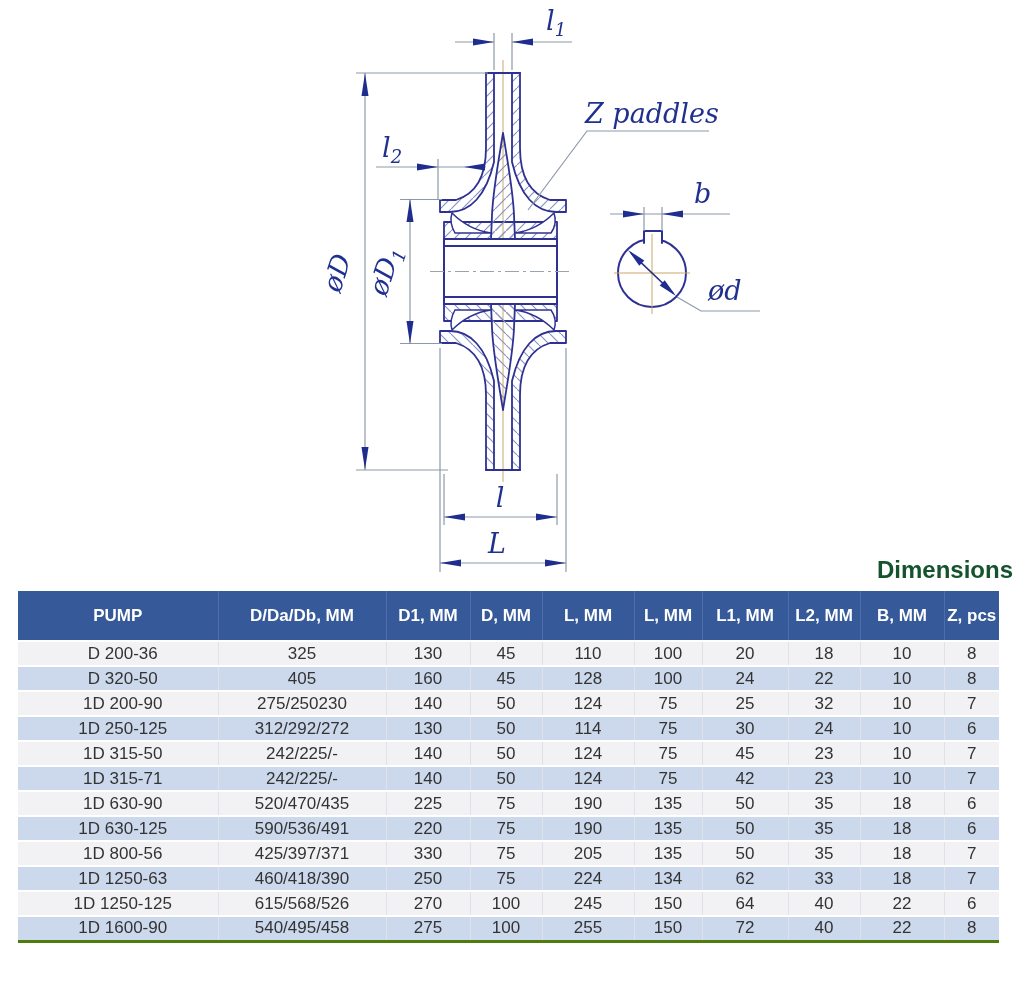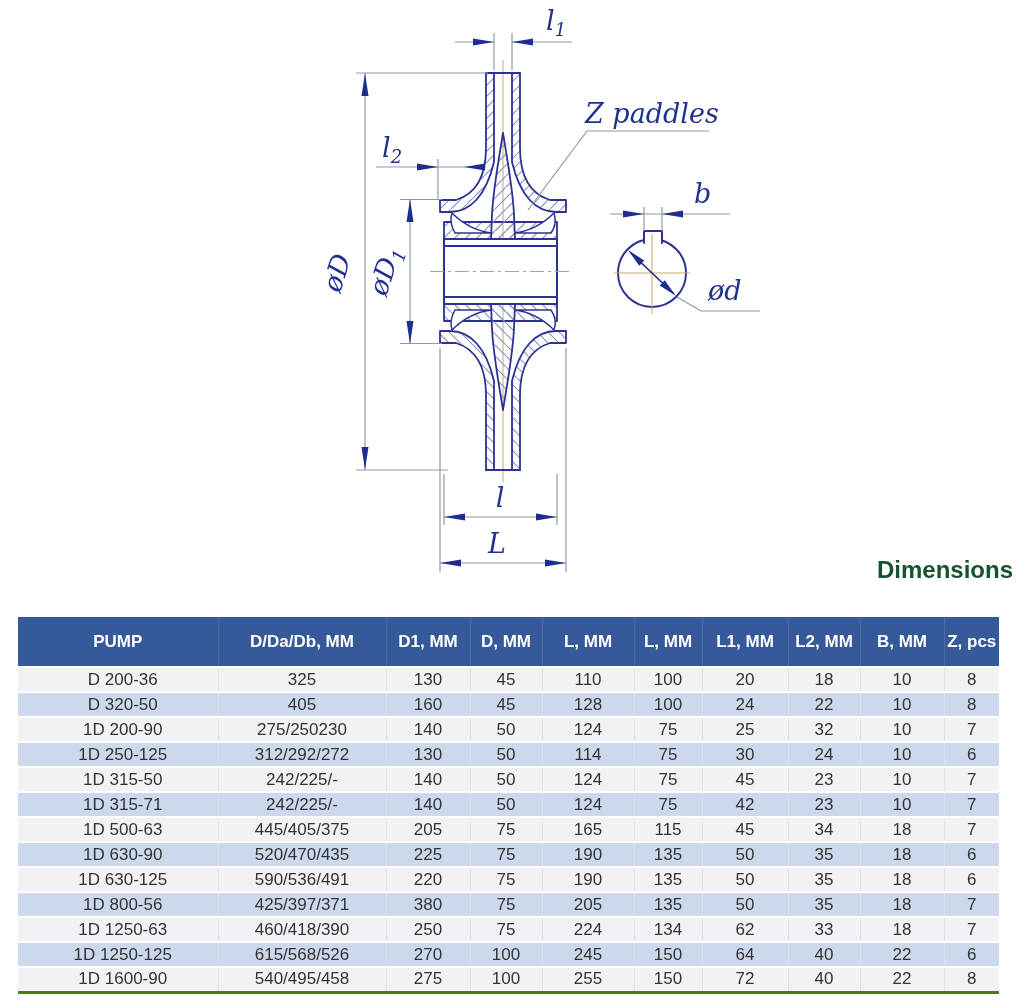--- a/index.html
+++ b/index.html
@@ -18,21 +18,21 @@
   .cl   { stroke:#c9a96a; stroke-width:1; fill:none; }
   .cld  { stroke:#9aa4ae; stroke-width:1; fill:none; stroke-dasharray:14 4 3 4; }
   .lbl  { fill:#20308f; font-family:"DejaVu Serif", serif; font-style:italic; font-size:27px; }
   .sub  { font-size:18px; }
   
   .dim-title {
     position:absolute; top:556px; right:4px;
     font-size:24px; font-weight:bold; color:#14532d; letter-spacing:0px;
   }
   
-  .tblwrap { position:absolute; top:617px; left:18px; width:981px; }
+  .tblwrap { position:absolute; top:591px; left:18px; width:981px; }
   table { border-collapse:collapse; table-layout:fixed; width:100%; font-size:17px; color:#333333; }
   thead th {
     background:#36599a; color:#ffffff; height:50px; font-weight:bold;
     text-align:center; padding:0 2px;
     border-right:1px solid rgba(255,255,255,0.12);
     border-bottom:2px solid #ffffff;
   }
   thead th:last-child { border-right:none; }
   tbody td {
     height:25px; text-align:center; padding:0 2px;
@@ -259,32 +259,20 @@
             <td>140</td>
             <td>50</td>
             <td>124</td>
             <td>75</td>
             <td>42</td>
             <td>23</td>
             <td>10</td>
             <td>7</td>
           </tr>
           <tr>
-            <td>1D 500-63</td>
-            <td>445/405/375</td>
-            <td>205</td>
-            <td>75</td>
-            <td>165</td>
-            <td>115</td>
-            <td>45</td>
-            <td>34</td>
-            <td>18</td>
-            <td>7</td>
-          </tr>
-          <tr>
             <td>1D 630-90</td>
             <td>520/470/435</td>
             <td>225</td>
             <td>75</td>
             <td>190</td>
             <td>135</td>
             <td>50</td>
             <td>35</td>
             <td>18</td>
             <td>6</td>
@@ -297,21 +285,21 @@
             <td>190</td>
             <td>135</td>
             <td>50</td>
             <td>35</td>
             <td>18</td>
             <td>6</td>
           </tr>
           <tr>
             <td>1D 800-56</td>
             <td>425/397/371</td>
-            <td>380</td>
+            <td>330</td>
             <td>75</td>
             <td>205</td>
             <td>135</td>
             <td>50</td>
             <td>35</td>
             <td>18</td>
             <td>7</td>
           </tr>
           <tr>
             <td>1D 1250-63</td>

